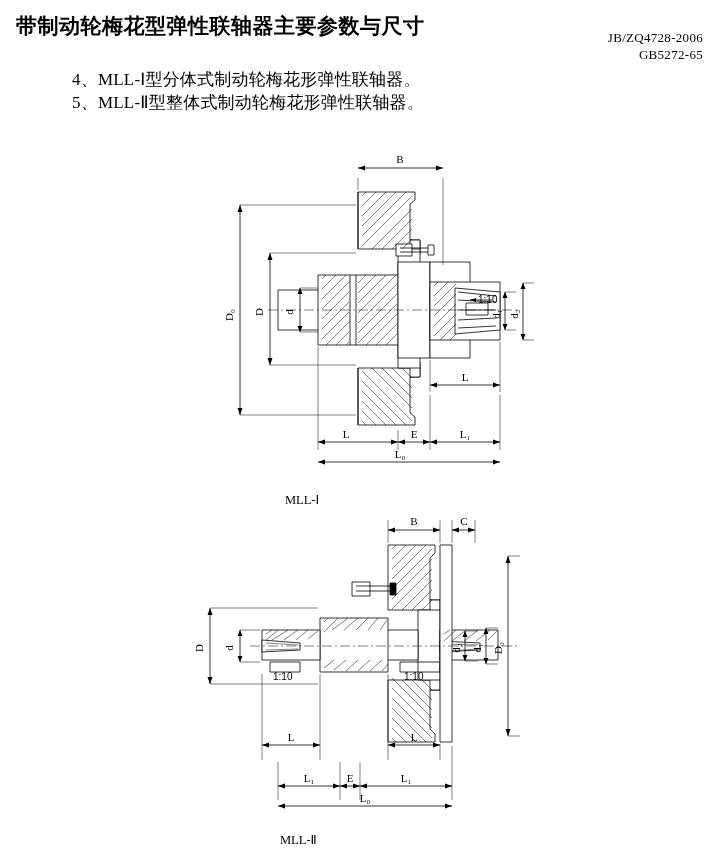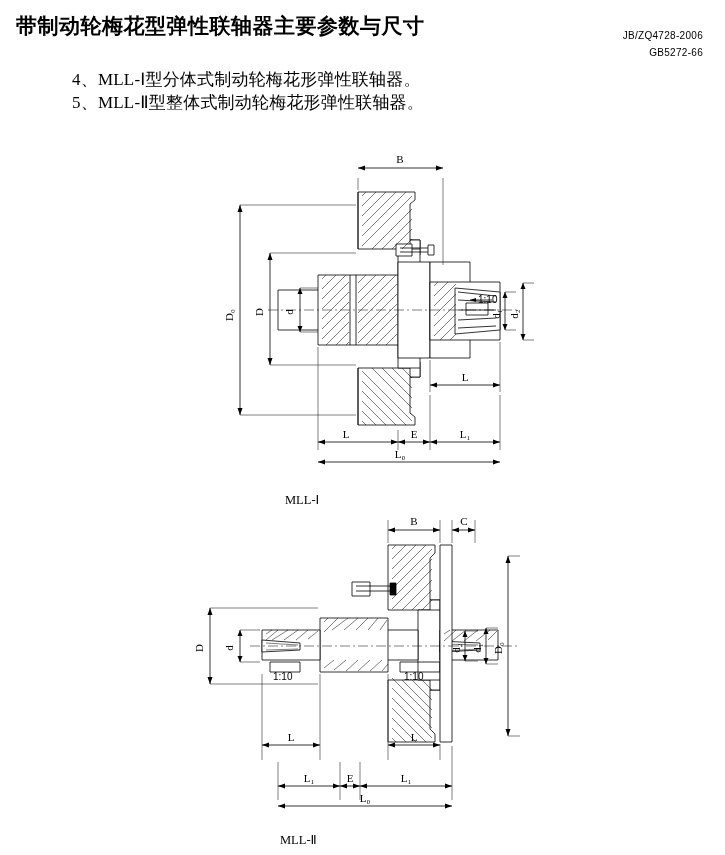--- a/index.html
+++ b/index.html
@@ -1,41 +1,41 @@
 <!DOCTYPE html>
 <html><head>
 <meta charset="utf-8">
 <style>
   html,body{margin:0;padding:0;background:#fff;}
   body{width:725px;height:855px;position:relative;font-family:"Liberation Serif",serif;color:#000;overflow:hidden;}
   .page{position:absolute;left:0;top:0;width:725px;height:855px;}
 
   .title{position:absolute;left:0;top:12px;width:725px;text-align:left;font-size:21px;font-weight:bold;font-family:"Liberation Serif",serif;letter-spacing:0.5px;padding-left:16px;}
-  .std{position:absolute;right:22px;font-size:10px;font-family:Liberation Sans, sans-serif;text-align:right;letter-spacing:0.3px;}
+  .std{position:absolute;right:22px;font-size:13px;font-family:Liberation Serif, serif;text-align:right;letter-spacing:0.3px;}
   .std1{top:30px;}
   .std2{top:47px;}
 
   .note{position:absolute;font-size:17px;font-family:"Liberation Serif",serif;letter-spacing:0.2px;}
   .note1{left:72px;top:68px;}
   .note2{left:72px;top:91px;}
 
   .fig-caption{position:absolute;font-size:12.5px;font-family:"Liberation Serif",serif;text-align:left;}
 
   svg{position:absolute;left:0;top:0;}
   .dim{font-family:"Liberation Serif",serif;font-size:11px;}
   .lbl{font-family:"Liberation Sans",sans-serif;font-size:10px;}
 </style>
 </head>
 <body>
 
 <div class="page">
 
   <div class="title">带制动轮梅花型弹性联轴器主要参数与尺寸</div>
   <div class="std std1">JB/ZQ4728-2006</div>
-  <div class="std std2">GB5272-66</div>
+  <div class="std std2">GB5272-65</div>
 
   <div class="note note1">4、MLL-Ⅰ型分体式制动轮梅花形弹性联轴器。</div>
   <div class="note note2">5、MLL-Ⅱ型整体式制动轮梅花形弹性联轴器。</div>
 
   <svg width="725" height="855" viewBox="0 0 725 855">
     <g stroke="#000" fill="none" stroke-width="0.8">
 
       <path d="M358 192 L415 192 L415 200 L410 204 L410 240 L420 240 L420 249 L358 249 Z" fill="#fff"></path>
       <path d="M358 425 L415 425 L415 417 L410 413 L410 377 L420 377 L420 368 L358 368 Z" fill="#fff"></path>
 

